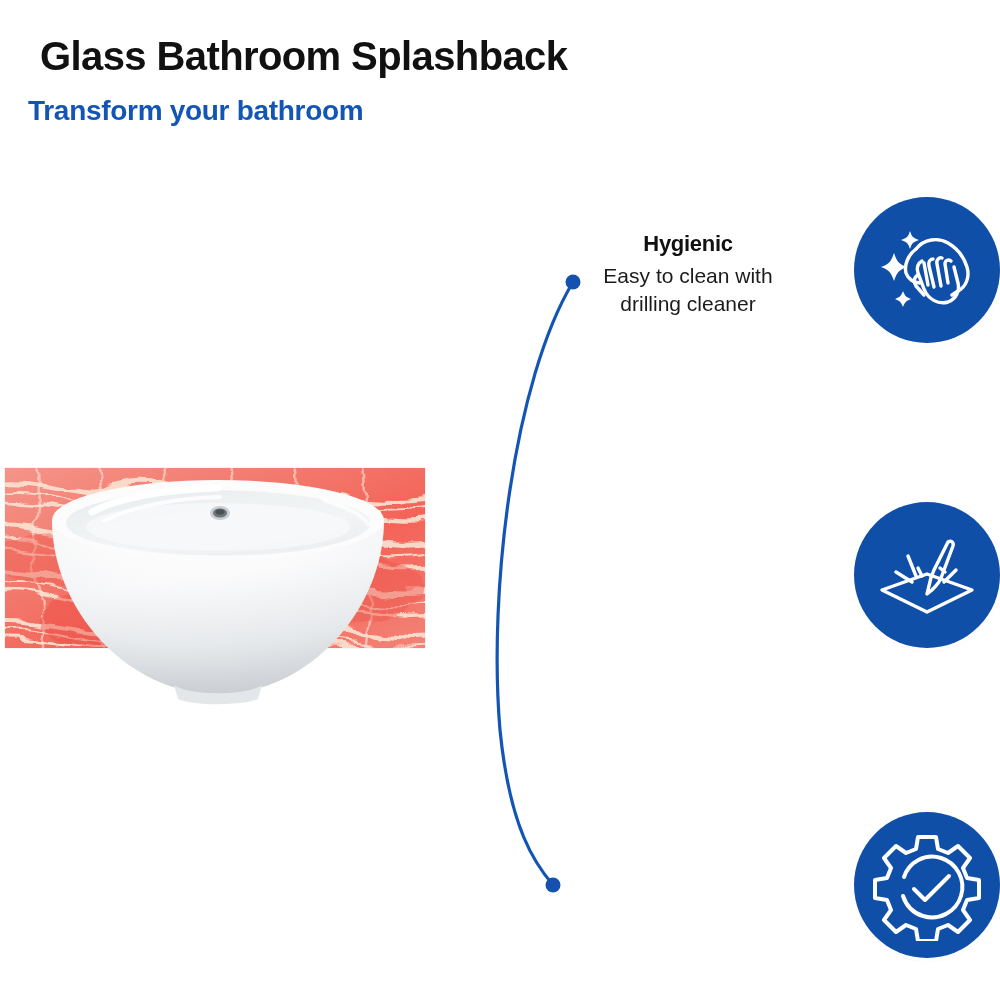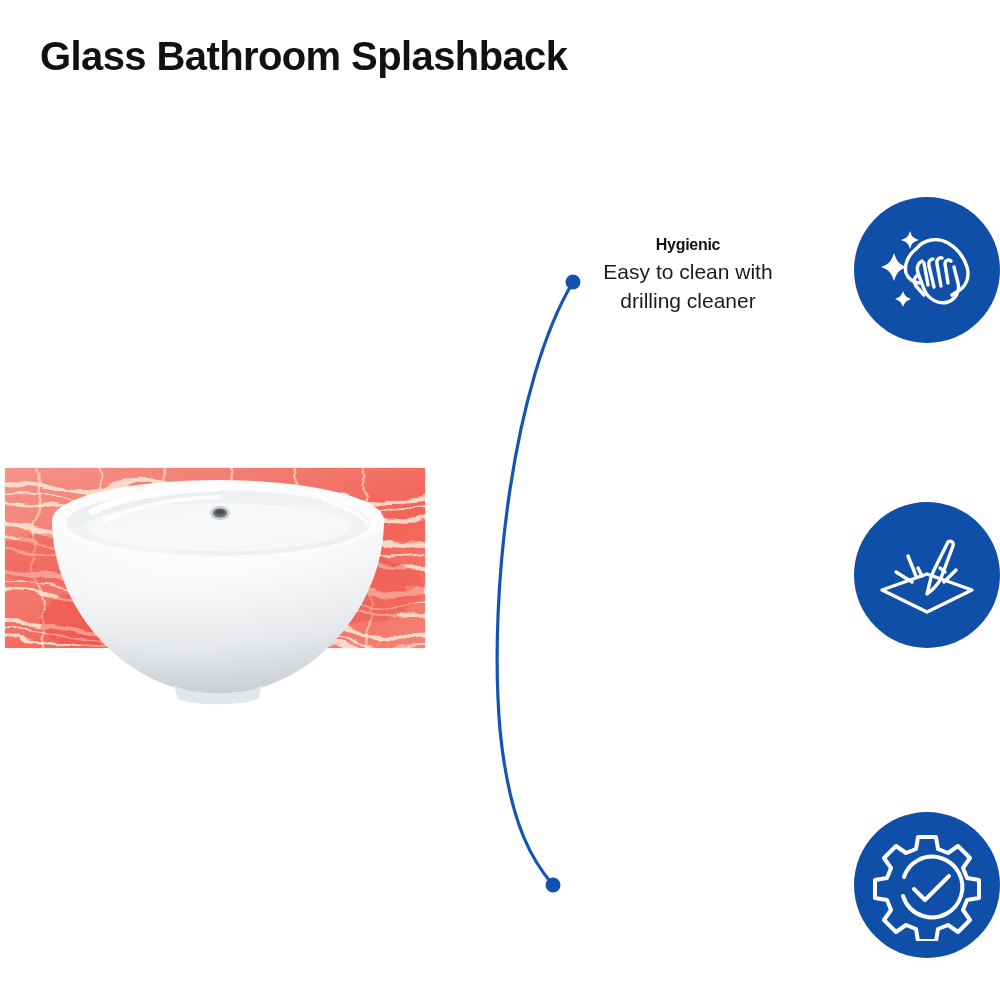--- a/index.html
+++ b/index.html
@@ -101,21 +101,21 @@
   #feature-row-0 { top: 195px; }
   #feature-row-1 { top: 500px; }
   #feature-row-2 { top: 810px; }
 
   .feature-text {
     text-align: center;
     width: 300px;
     padding-right: 16px;
   }
   .feature-title {
-    font-size: 16px;
+    font-size: 22px;
     font-weight: bold;
     color: #111111;
     letter-spacing: -0.3px;
     line-height: 1.2;
     margin: 10px 0 4px 0;
     white-space: nowrap;
   }
   .feature-desc {
     font-size: 21px;
     font-weight: normal;
@@ -135,20 +135,21 @@
     justify-content: center;
     box-shadow: 0 0 0 3px #ffffff, 0 1px 4px rgba(0,0,0,0.13);
   }
   .feature-icon svg { display: block; }
 </style>
 </head>
 <body>
 
 <div id="header">
   <h1 id="page-title">Glass Bathroom Splashback</h1>
+  <h2 id="page-subtitle">Transform your bathroom</h2>
 </div>
 
 <div id="product-photo">
 
   <div id="splashback-panel">
     <svg width="420" height="180" viewBox="0 0 420 180" xmlns="http://www.w3.org/2000/svg">
       <defs>
         <linearGradient id="coralBase" x1="0" y1="0" x2="1" y2="1">
           <stop offset="0%" stop-color="#f79387"></stop>
           <stop offset="35%" stop-color="#f4776a"></stop>

